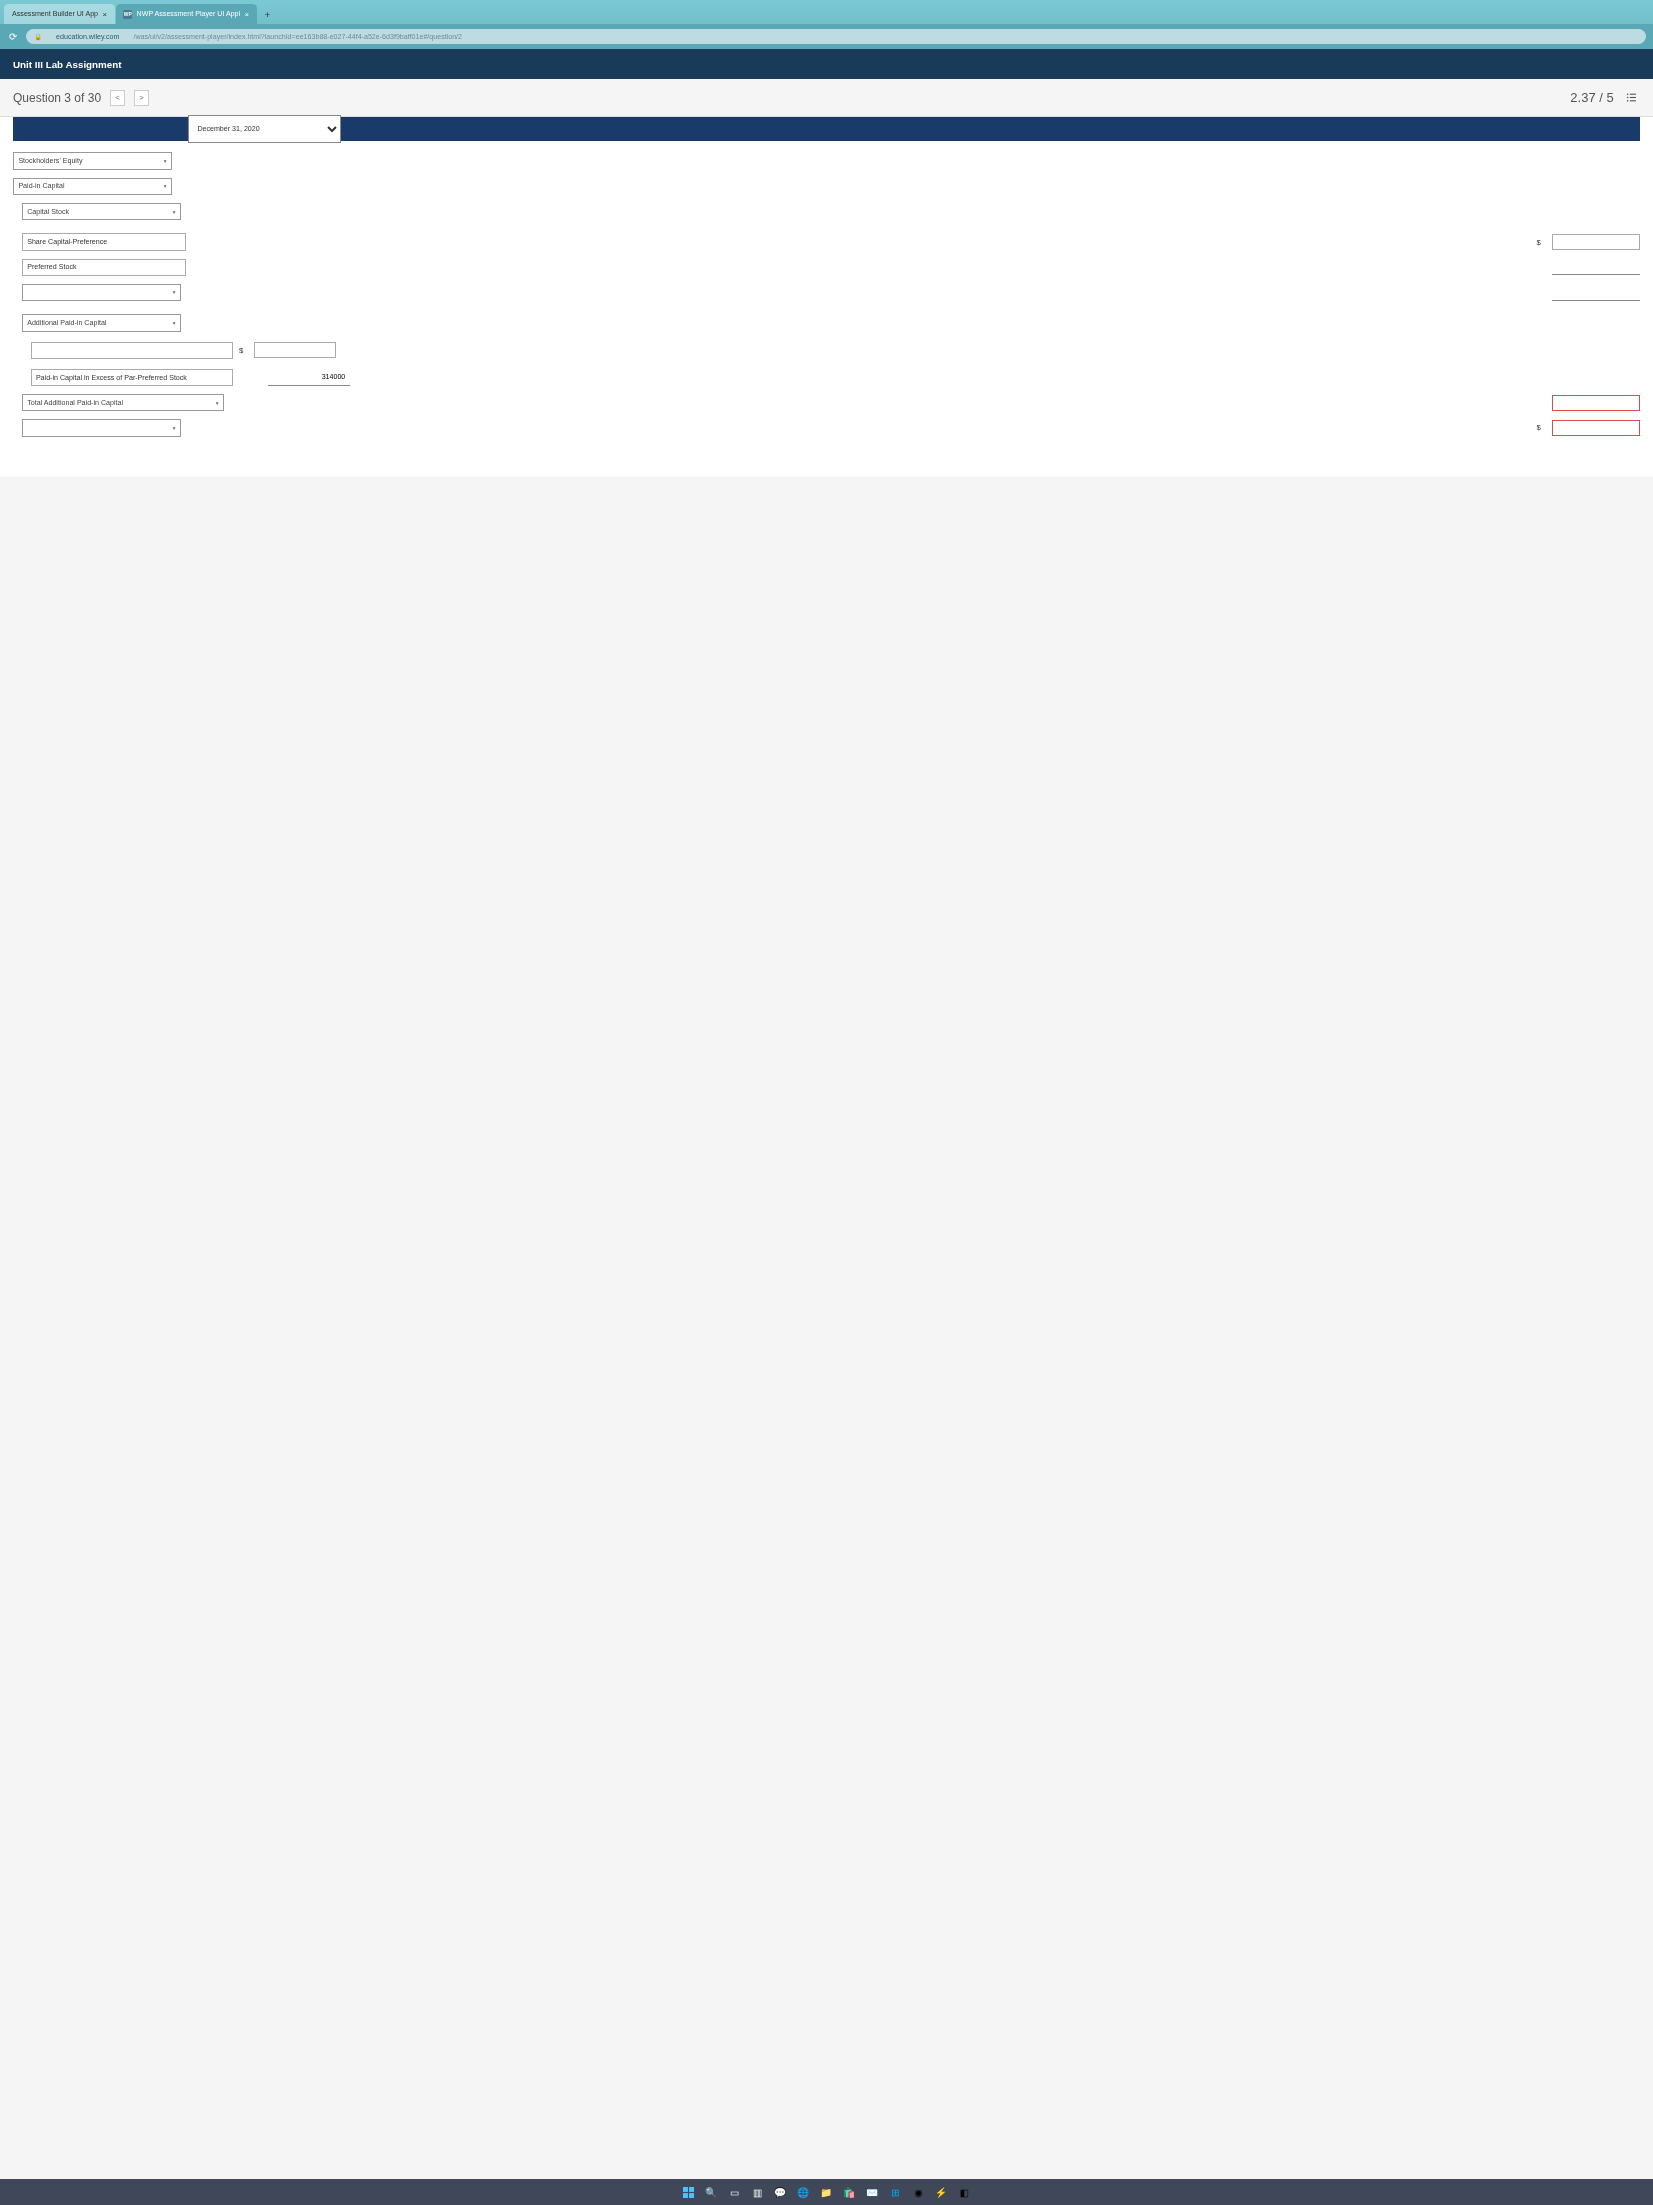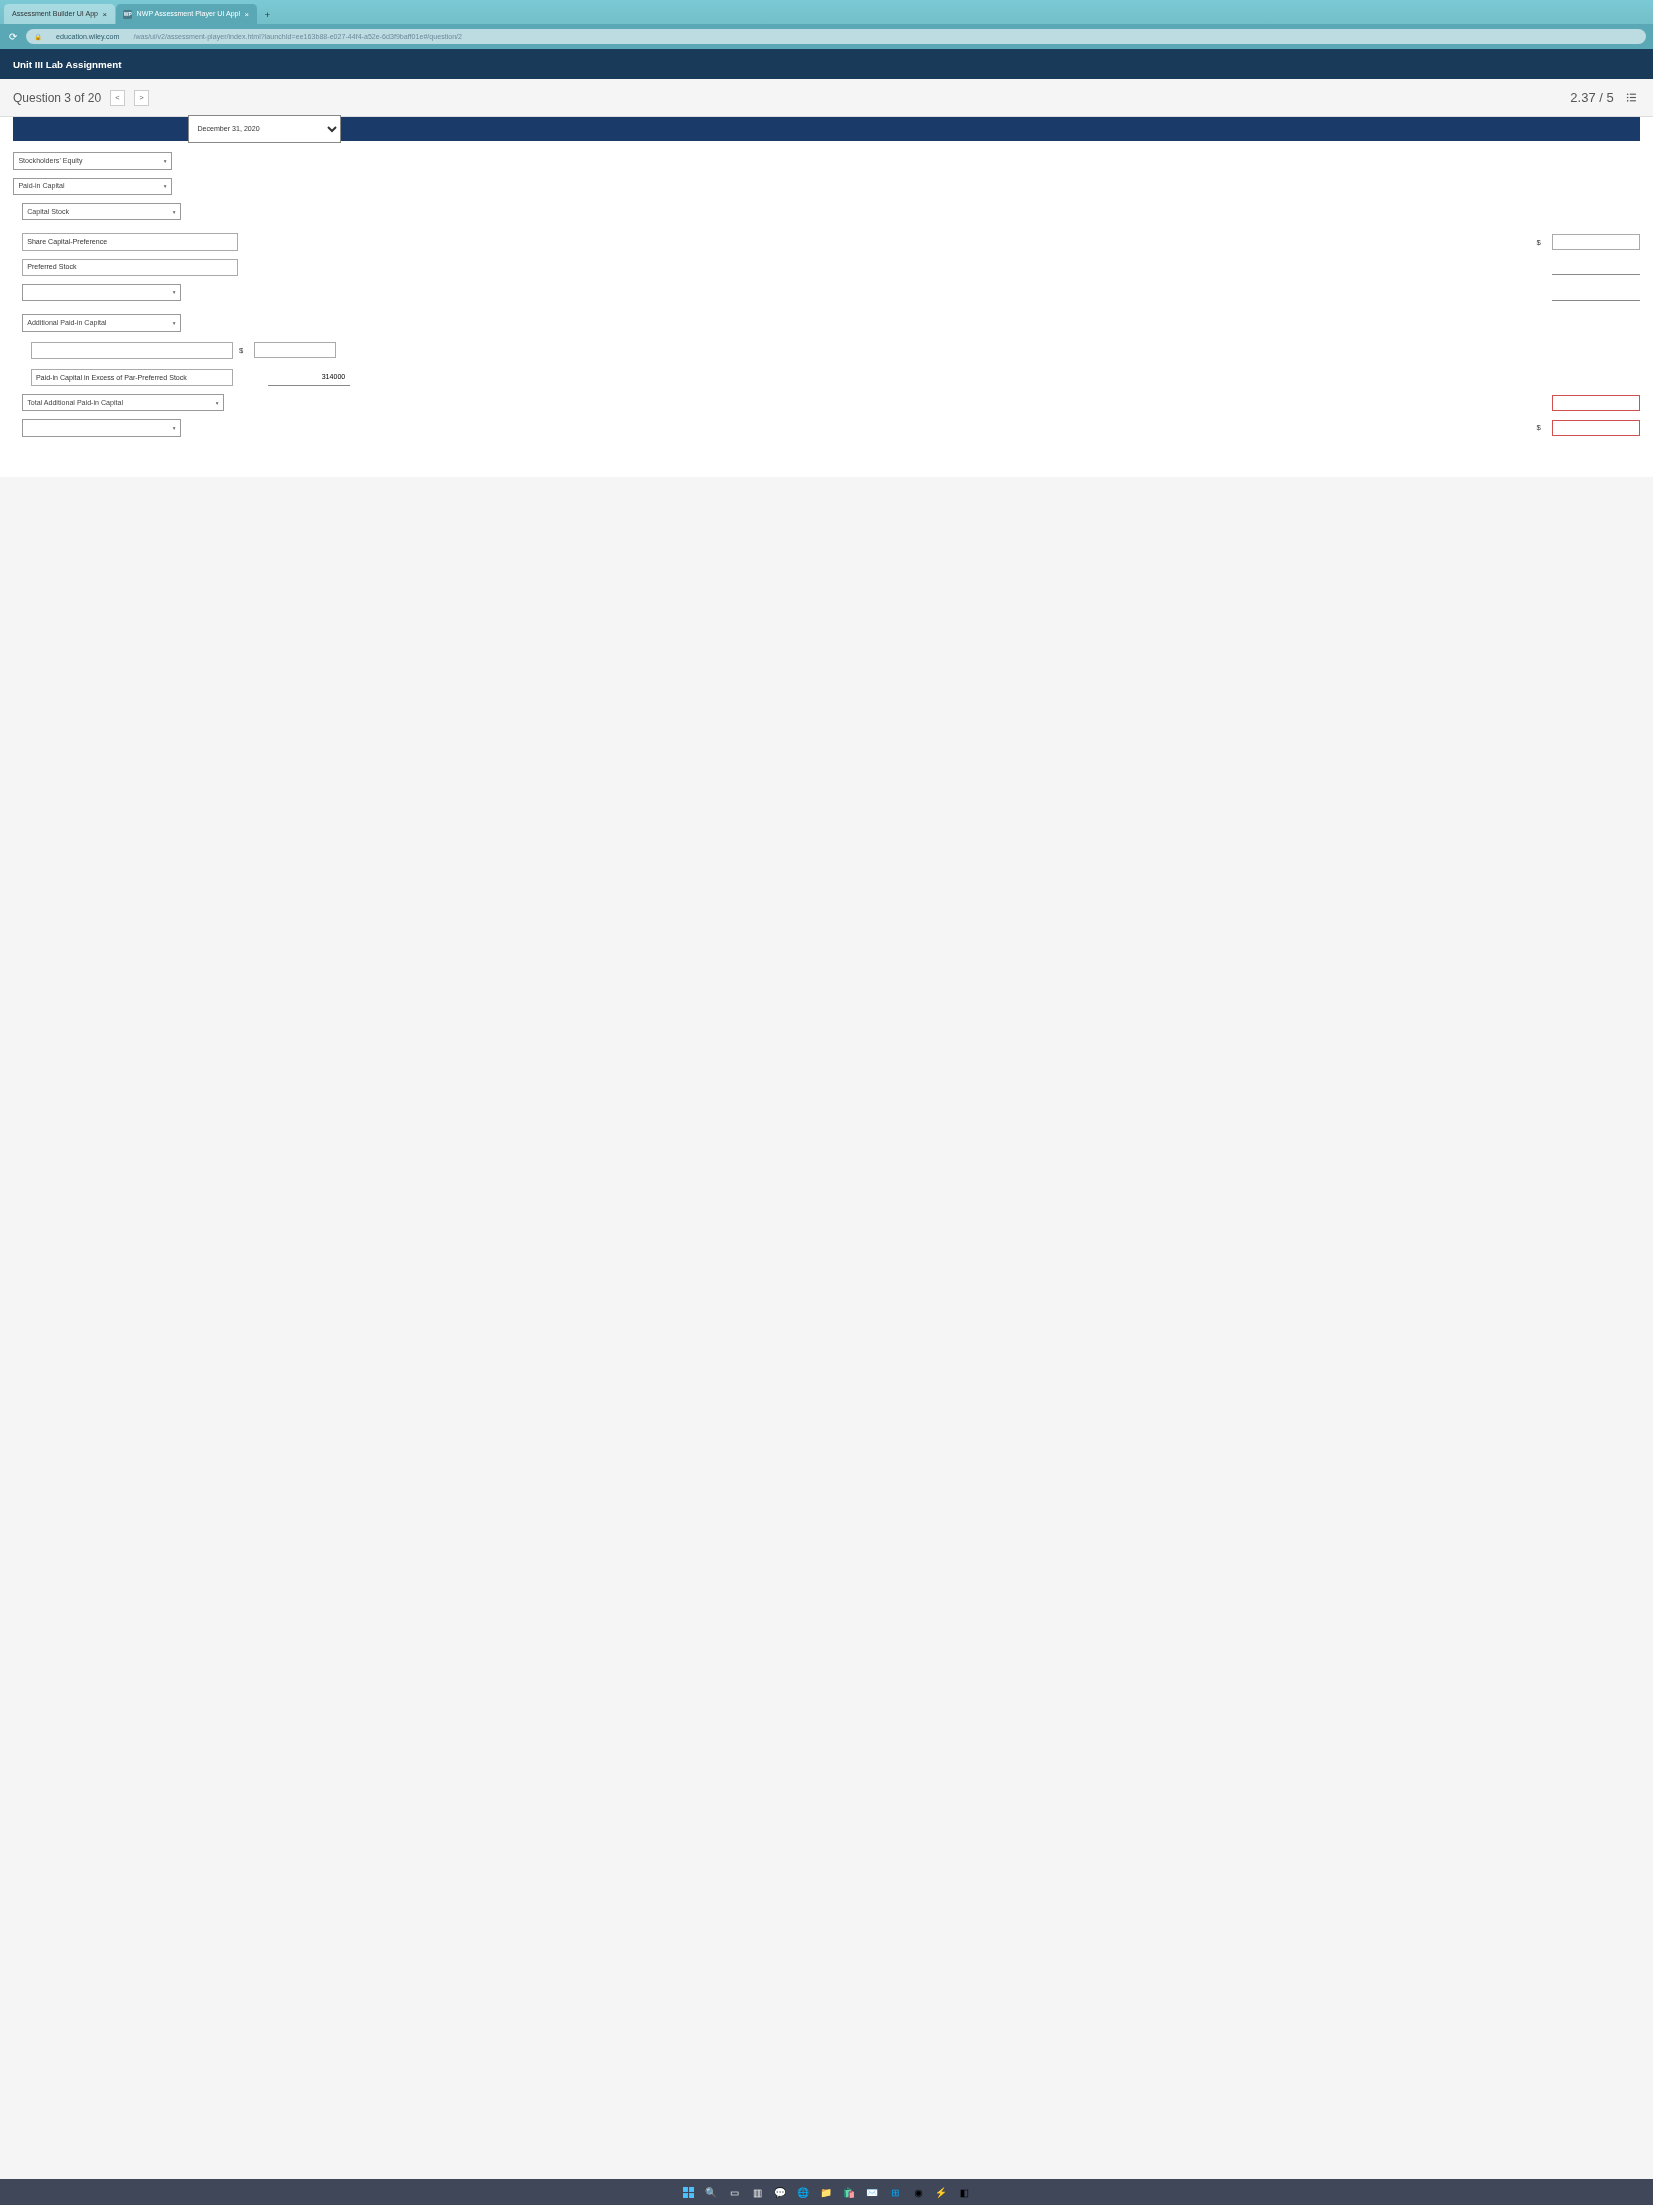--- a/index.html
+++ b/index.html
@@ -177,21 +177,21 @@
     .dd-w2 { width: 202px; }
     
     .text-input {
       height: 17.5px;
       border: 0.5px solid #aaa;
       background: #fff;
       padding: 2.2px 4.4px;
       font-size: 7.1px;
       color: #333;
     }
-    .ti-label { width: 216px; }
+    .ti-label { width: 164px; }
     
     .dollar-sign {
       font-size: 7.7px;
       color: #333;
       width: 8.8px;
     }
     
     .value-input {
       width: 88px;
       height: 16.4px;
@@ -258,21 +258,21 @@
         <span class="url-path">/was/ui/v2/assessment-player/index.html?launchId=ee163b88-e027-44f4-a52e-6d3f9baff01e#/question/2</span>
     </div>
   </div>
 </div>
 
 <div class="app-header">
   <span>Unit III Lab Assignment</span>
 </div>
 
 <div class="question-bar">
-  <span class="question-title">Question 3 of 20</span>
+  <span class="question-title">Question 3 of 30</span>
   <div class="q-nav-btn">&lt;</div>
   <div class="q-nav-btn">&gt;</div>
   <span class="question-score">2.37 / 5</span>
   <div class="menu-btn">
     <svg width="11" height="11" viewBox="0 0 20 20">
         <circle cx="3" cy="4" r="1.5" fill="#555"></circle>
         <rect x="7" y="3" width="11" height="2" fill="#555"></rect>
         <circle cx="3" cy="10" r="1.5" fill="#555"></circle>
         <rect x="7" y="9" width="11" height="2" fill="#555"></rect>
         <circle cx="3" cy="16" r="1.5" fill="#555"></circle>

